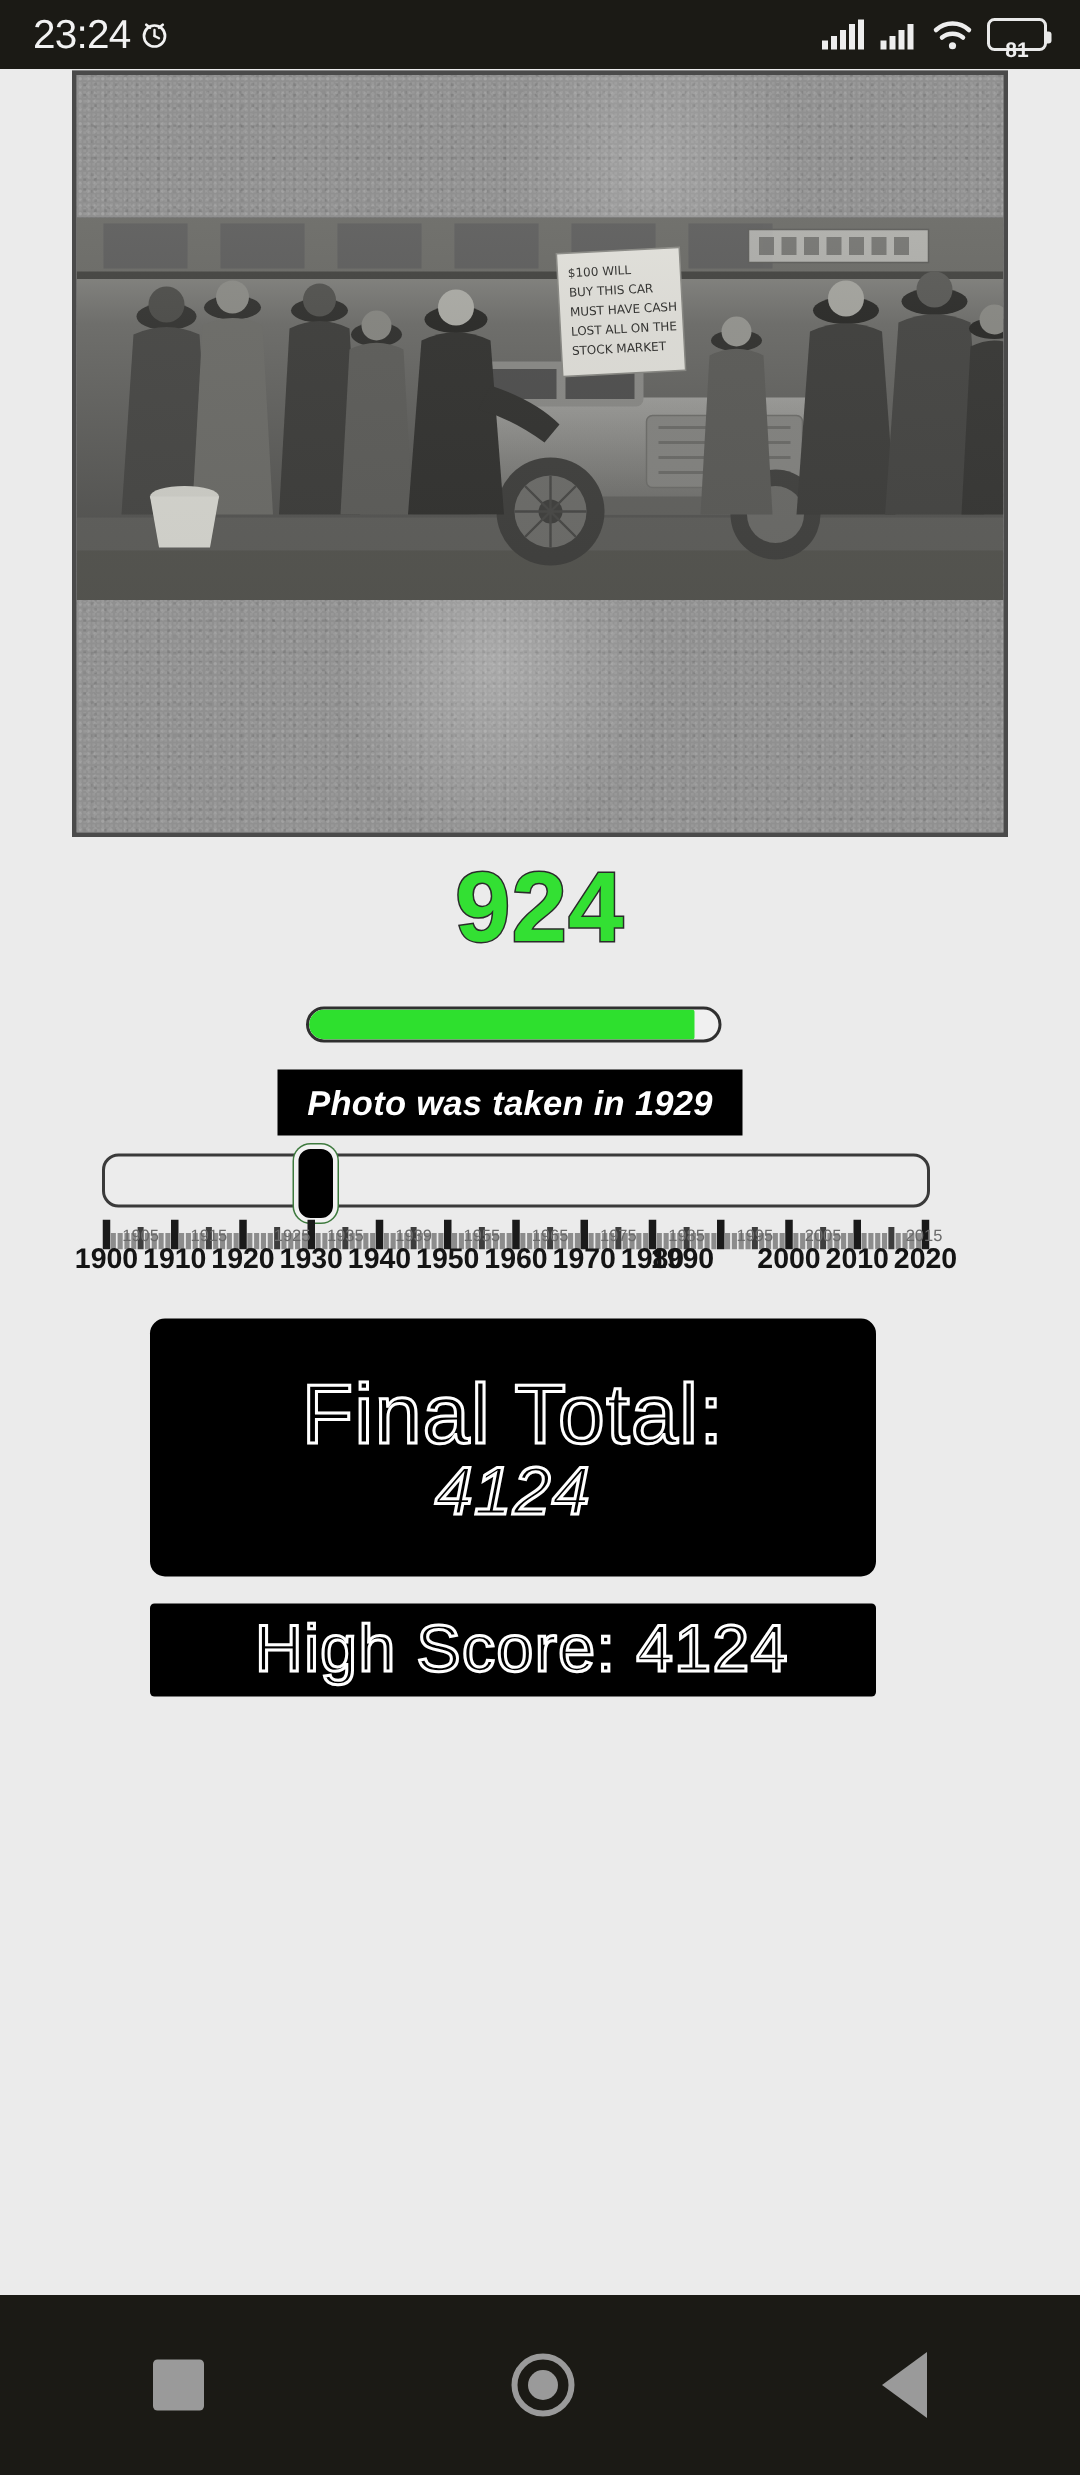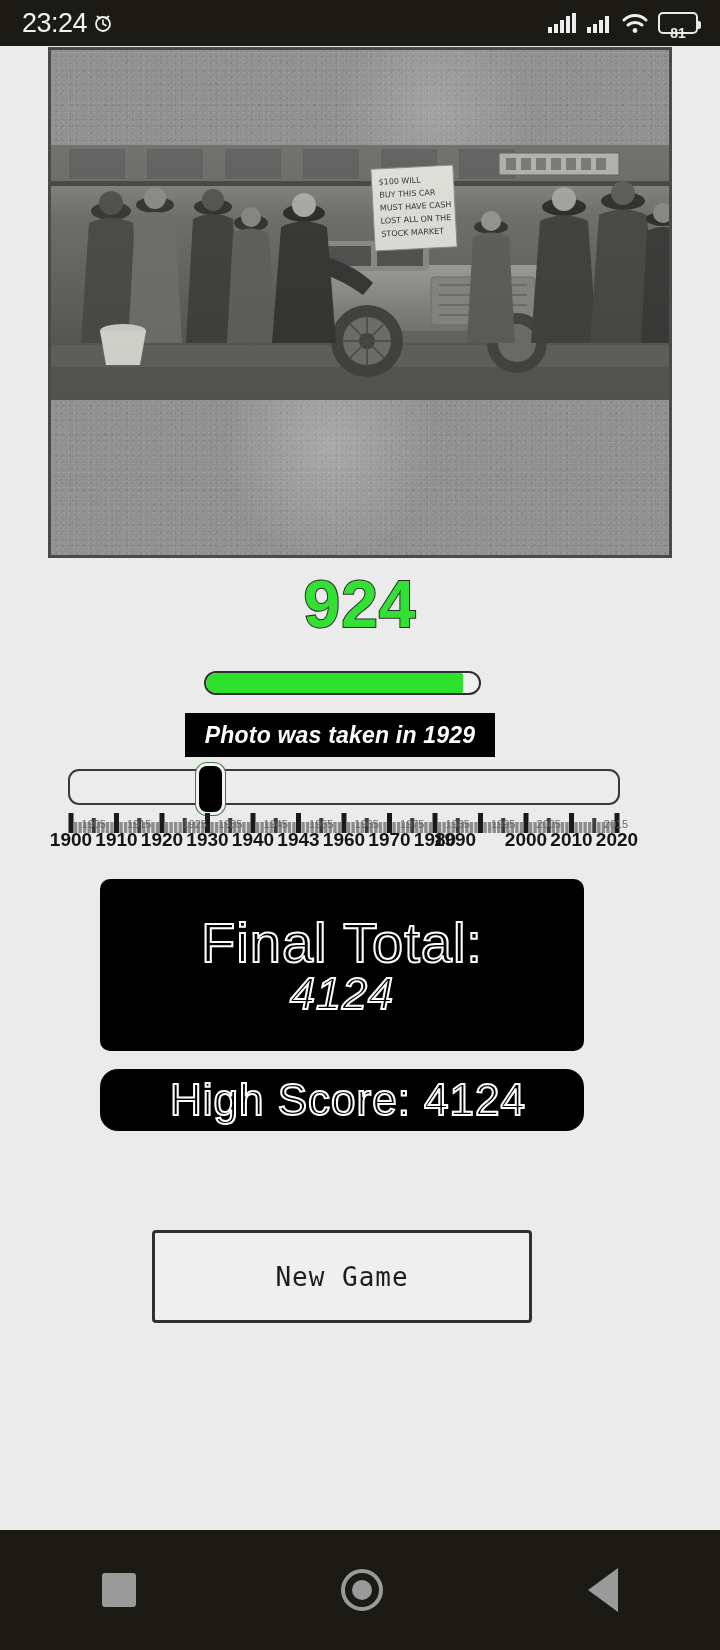--- a/index.html
+++ b/index.html
@@ -125,21 +125,21 @@
     -webkit-text-stroke: 2px #ffffff;
     font-weight: normal;
     line-height: 1.02;
     letter-spacing: 1px;
   }
   .final-box .l1 { font-size: 56px; }
   .final-box .l2 { font-size: 45px; font-style: italic; }
 
   .high-box {
     position: absolute; left: 100px; top: 1069px; width: 484px; height: 62px;
-    background: #000; border-radius: 18px;
+    background: #000; border-radius: 3px;
     display: flex; align-items: center; justify-content: center; padding-left: 12px;
   }
   .high-box .txt { font-size: 44px; }
 
   
   .newgame {
     position: absolute; left: 152px; top: 1230px; width: 380px; height: 93px;
     background: #efefef; border: 3px solid #303030; border-radius: 4px;
     display: flex; align-items: center; justify-content: center;
     font-size: 26px; color: #1d1d1d; letter-spacing: 1px;
@@ -472,55 +472,54 @@
         <rect x="538.20" y="9" width="3.4" height="11" fill="#8c8c8c"></rect>
         <rect x="542.75" y="9" width="3.4" height="11" fill="#8c8c8c"></rect>
         <rect x="546.50" y="0" width="5" height="20" fill="#1a1a1a"></rect>
       </svg>
   </div>
   <div class="minor-labels">
       <div class="tick-lab" style="left: 93.75px;">1905</div>
       <div class="tick-lab" style="left: 139.25px;">1915</div>
       <div class="tick-lab" style="left: 184.75px; padding-left: 20px;">1925</div>
       <div class="tick-lab" style="left: 230.25px;">1935</div>
-      <div class="tick-lab" style="left: 275.75px;">1945</div>
+      <div class="tick-lab" style="left: 275.75px;">1939</div>
       <div class="tick-lab" style="left: 321.25px;">1955</div>
       <div class="tick-lab" style="left: 366.75px;">1965</div>
       <div class="tick-lab" style="left: 412.25px;">1975</div>
       <div class="tick-lab" style="left: 457.75px;">1985</div>
       <div class="tick-lab" style="left: 503.25px;">1995</div>
       <div class="tick-lab" style="left: 548.75px;">2005</div>
       <div class="tick-lab" style="left: 616px;">2015</div>
     </div>
   <div class="major-labels">
       <div class="tick-lab" style="left: 71px;">1900</div>
       <div class="tick-lab" style="left: 116.5px;">1910</div>
       <div class="tick-lab" style="left: 162px;">1920</div>
       <div class="tick-lab" style="left: 207.5px;">1930</div>
       <div class="tick-lab" style="left: 253px; text-align: center;">1940</div>
-      <div class="tick-lab" style="left: 298.5px;">1943</div>
+      <div class="tick-lab" style="left: 298.5px;">1950</div>
       <div class="tick-lab" style="left: 344px;">1960</div>
       <div class="tick-lab" style="left: 389.5px;">1970</div>
       <div class="tick-lab" style="left: 435px;">1980</div>
       <div class="tick-lab" style="left: 455px;">1990</div>
       <div class="tick-lab" style="left: 526px;">2000</div>
       <div class="tick-lab" style="left: 571.5px;">2010</div>
       <div class="tick-lab" style="left: 617px;">2020</div>
     </div>
 
   <div class="final-box">
     <div class="hollow l1">Final Total:</div>
     <div class="hollow l2">4124</div>
   </div>
 
   <div class="high-box">
     <div class="hollow txt">High Score: 4124</div>
   </div>
 
-  <div class="newgame">New  Game</div>
 
   <div class="navbar">
     <div class="nav-square"></div>
     <div class="nav-circle">
         <i></i>
       </div>
     <div class="nav-back"></div>
   </div>
 
 </div>

